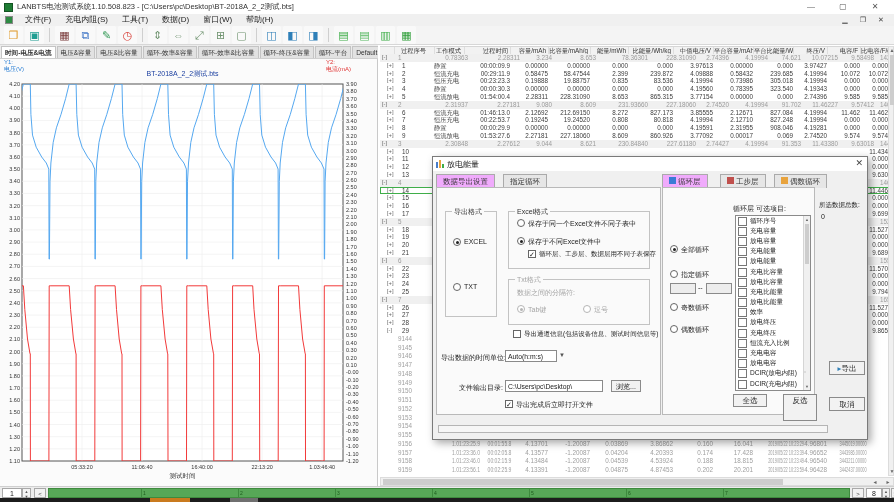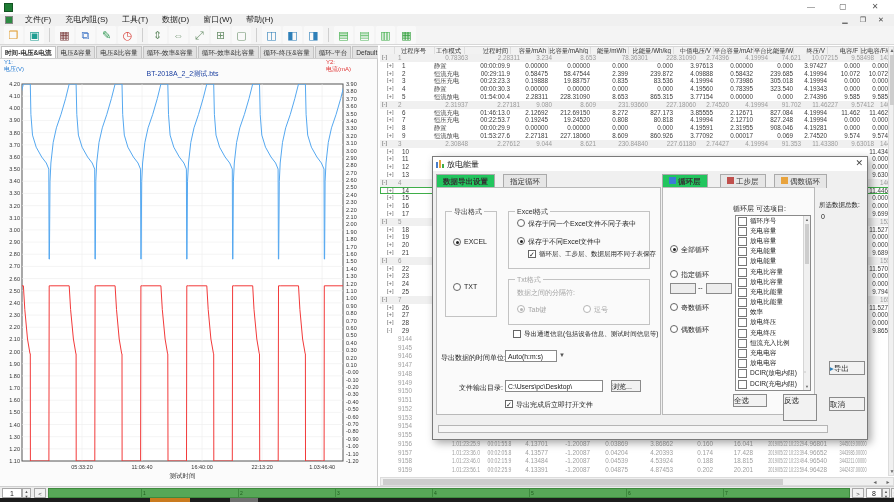--- a/index.html
+++ b/index.html
@@ -49,44 +49,45 @@
   #pager-bar{position:absolute;left:48px;top:1px;width:802px;height:10px;background:#57a757;border:1px solid #3e8a3e;box-sizing:border-box}
   .ptick{position:absolute;top:0;width:1px;height:10px;background:#3e8a3e}
   .pticklbl{position:absolute;top:1px;font-size:5px;color:#1e5c1e}
   #statusbar{left:0;top:498px;width:894px;height:4px;background:#1c1c1c}
   
   #dialog{left:432px;top:156px;width:434px;height:282px;background:#f0f0f0;border:1px solid #7a7a7a;box-shadow:3px 3px 8px rgba(0,0,0,.35);z-index:50}
   #dlg-title{position:absolute;left:0;top:0;width:100%;height:14px;background:#fff;display:flex;align-items:center}
   #dlg-title-text{font-size:8px;color:#222;margin-left:3px}
   #dlg-close{position:absolute;right:4px;top:1px;font-size:9px;color:#444}
   .dlgtab{position:absolute;height:14px;font-size:7.5px;line-height:14px;padding:0 6px;border:1px solid #aaa;border-bottom:none;background:#e6e6e6;color:#333;box-sizing:border-box;white-space:nowrap}
-  .dlgtab.active{background:#22c55e;font-weight:bold}
+  .dlgtab.active{background:#f0abfc;font-weight:normal}
   .page{position:absolute;background:#fafafa;border:1px solid #b9b9b9;box-sizing:border-box}
   .gbox{position:absolute;border:1px solid #c3c3c3;box-sizing:border-box}
   .gleg{position:absolute;top:-5px;left:6px;background:#fafafa;font-size:7px;color:#333;padding:0 2px}
   .lbl{position:absolute;font-size:7px;color:#222;white-space:nowrap}
   .lbl.dis{color:#a5a5a5}
   .radio{position:absolute;width:8px;height:8px;border:1px solid #666;border-radius:50%;background:#fff;box-sizing:border-box}
   .radio.on::after{content:"";position:absolute;left:1.5px;top:1.5px;width:3px;height:3px;border-radius:50%;background:#222}
   .radio.dis{border-color:#b5b5b5}
   .radio.dis.on::after{background:#b5b5b5}
   .chk{position:absolute;width:8px;height:8px;border:1px solid #666;background:#fff;box-sizing:border-box;font-size:7px;line-height:7px;text-align:center;color:#1b1b1b}
   .input{position:absolute;background:#fff;border:1px solid #8a8a8a;box-sizing:border-box;font-size:6.8px;line-height:11px;padding:0 2px;white-space:nowrap;overflow:hidden}
-  .btn{position:absolute;background:#f2f2f2;border:1px solid #8a8a8a;box-sizing:border-box;font-size:7.5px;color:#222}
+  .btn{position:absolute;background:#f2f2f2;border:1px solid #8a8a8a;box-sizing:border-box;font-size:7.5px;text-align:center;color:#222}
   #cycle-list{position:absolute;background:#fff;border:1px solid #8a8a8a;box-sizing:border-box;overflow:hidden}
   .li{height:10.2px;display:flex;align-items:center;padding-left:2px}
   .li .box{width:7px;height:7px;border:1px solid #777;background:#fff;margin-right:3px;flex:none}
   .li .t{font-size:6.6px;color:#222;white-space:nowrap}
   .tico{width:7px;height:7px;margin-right:2px;display:inline-block}
 </style>
 </head>
 <body>
 
 <div class="abs" id="titlebar">
   <div id="app-icon"></div>
+  <div id="title-text">LANBTS电池测试系统1.10.508.823 - [C:\Users\pc\Desktop\BT-2018A_2_2测试.bts]</div>
 </div>
 <div class="wctl" style="left:800px">—</div>
 <div class="wctl" style="left:832px">▢</div>
 <div class="wctl" style="left:864px">✕</div>
 
 <div class="abs" id="menubar">
   <div id="mdi-icon"></div>
 <div class="menu-item">文件(F)</div>
     <div class="menu-item">充电内阻(S)</div>
     <div class="menu-item">工具(T)</div>

